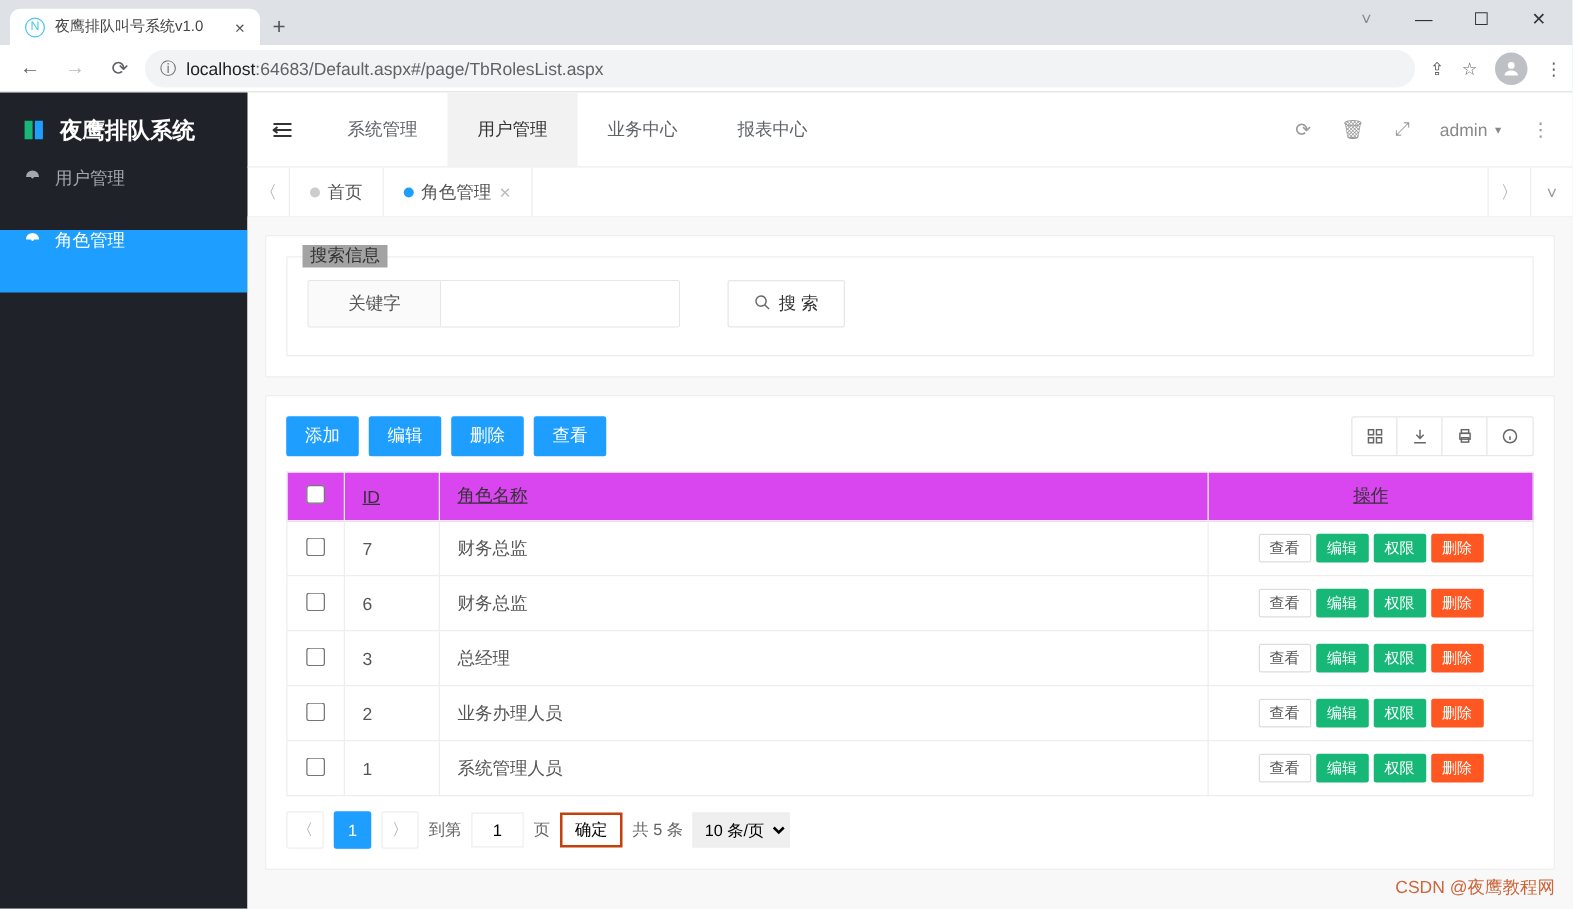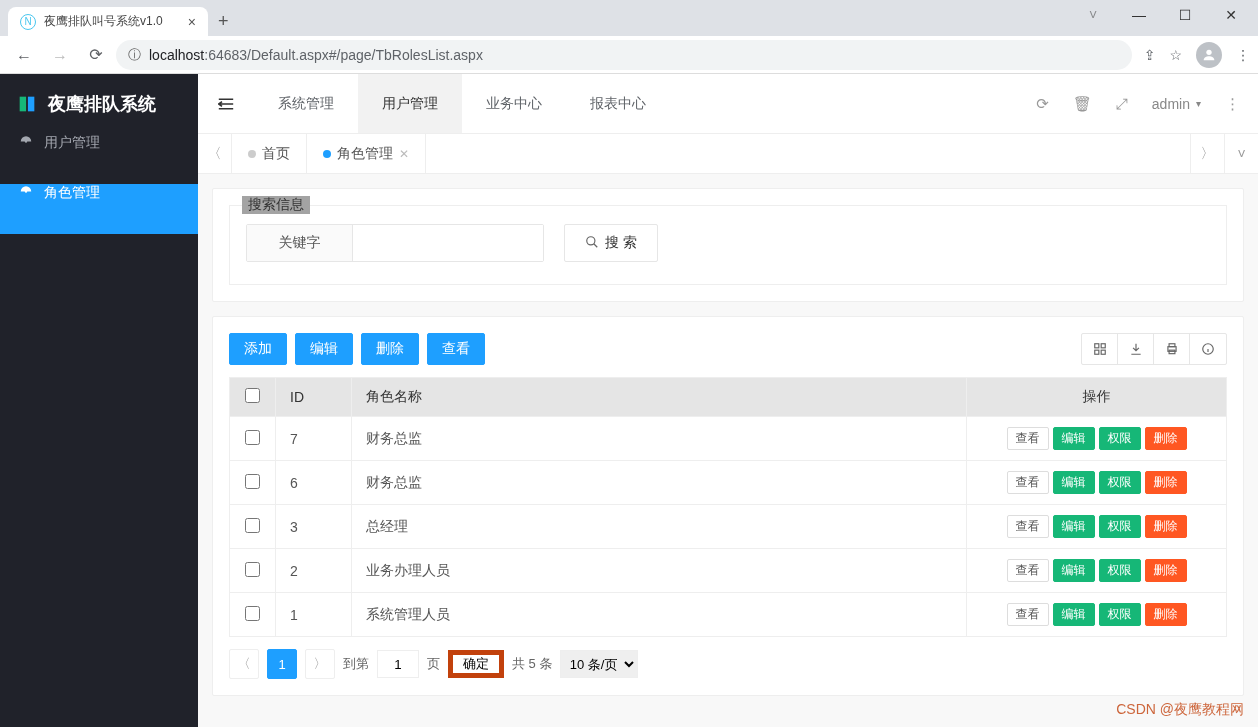--- a/index.html
+++ b/index.html
@@ -50,47 +50,47 @@
 .tab-drop { width: 34px; display: flex; align-items: center; justify-content: center; color: #999; cursor: pointer; height: 100%; border-left: 1px solid #eee; }
 .page-tab { display: flex; align-items: center; gap: 6px; padding: 0 16px; height: 100%; border-right: 1px solid #eee; cursor: pointer; font-size: 14px; }
 .dot { width: 8px; height: 8px; border-radius: 50%; background: #ccc; display: inline-block; }
 .dot.blue { background: #1E9FFF; }
 .page-tab .x { color: #bbb; font-size: 12px; }
 
 .content { flex: 1; padding: 14px; background: #f8f8f8; overflow: auto; }
 .panel { background: #fff; border: 1px solid #eee; border-radius: 2px; padding: 16px; margin-bottom: 14px; }
 .fieldset { border: 1px solid #eee; padding: 18px 16px 22px 16px; position: relative; }
 .legend { position: absolute; top: -10px; left: 12px; background: #a3a3a3; padding: 0 6px; font-size: 14px; color: #333; }
-.search-form { display: flex; gap: 20px; align-items: center; }
+.search-form { display: flex; gap: 38px; align-items: center; }
 .input-group { display: flex; border: 1px solid #e6e6e6; border-radius: 2px; height: 38px; }
 .input-label { width: 106px; display: flex; align-items: center; justify-content: center; border-right: 1px solid #e6e6e6; color: #555; background: #fafafa; }
 .input-group input { border: none; outline: none; width: 190px; padding: 0 10px; }
 .btn { display: inline-flex; align-items: center; justify-content: center; border: 1px solid #e6e6e6; background: #fff; height: 38px; padding: 0 20px; border-radius: 2px; cursor: pointer; color: #333; gap: 6px; font-size: 14px; }
 .btn.primary { background: #1E9FFF; border-color: #1E9FFF; color: #fff; height: 32px; padding: 0 14px; }
 .toolbar { display: flex; gap: 8px; align-items: center; margin-bottom: 12px; }
 .toolbar-right { margin-left: auto; display: flex; border: 1px solid #e6e6e6; border-radius: 2px; }
 .tool-ic { width: 36px; height: 30px; display: flex; align-items: center; justify-content: center; color: #666; border-right: 1px solid #e6e6e6; cursor: pointer; }
 .tool-ic:last-child { border-right: none; }
 
 table { width: 100%; border-collapse: collapse; }
 th, td { border: 1px solid #eee; padding: 10px 14px; text-align: left; font-weight: normal; font-size: 14px; color: #555; }
-th { color: #333; background: #e5e5e5; }
+th { color: #333; background: #d946ef; text-decoration: underline; }
 .chk { width: 46px; text-align: center; }
 .chk input { width: 15px; height: 15px; }
 .id-col { width: 76px; }
 .op-col { text-align: center; }
 .row-btn { display: inline-block; padding: 2px 8px; border: 1px solid #ddd; border-radius: 2px; font-size: 12px; cursor: pointer; margin: 0 2px; color: #555; background: #fff; }
 .row-btn.green { background: #16b777; border-color: #16b777; color: #fff; }
 .row-btn.red { background: #ff5722; border-color: #ff5722; color: #fff; }
 
 .pager { display: flex; align-items: center; gap: 8px; margin-top: 12px; color: #666; font-size: 13px; }
 .pg-btn { width: 30px; height: 30px; border: 1px solid #eee; display: inline-flex; align-items: center; justify-content: center; cursor: pointer; color: #999; border-radius: 2px; }
 .pg-btn.active { background: #1E9FFF; color: #fff; border-color: #1E9FFF; }
 .pg-input { width: 42px; height: 28px; border: 1px solid #eee; text-align: center; }
-.pg-confirm { border: 5px solid #c2410c; height: 28px; padding: 0 10px; background: #fff; cursor: pointer; font-size: 13px; }
+.pg-confirm { border: 2px solid #c2410c; height: 28px; padding: 0 10px; background: #fff; cursor: pointer; font-size: 13px; }
 select { height: 28px; border: 1px solid #eee; padding: 0 4px; font-size: 13px; text-align: right; }
 
 .watermark { position: fixed; right: 14px; bottom: 8px; color: #c2410c; font-size: 14px; opacity: .8; }
 .chev-caret { font-size: 10px; opacity: .5; }
 </style>
 </head>
 <body>
 
 <div class="browser-chrome">
   <div class="tab-strip">

